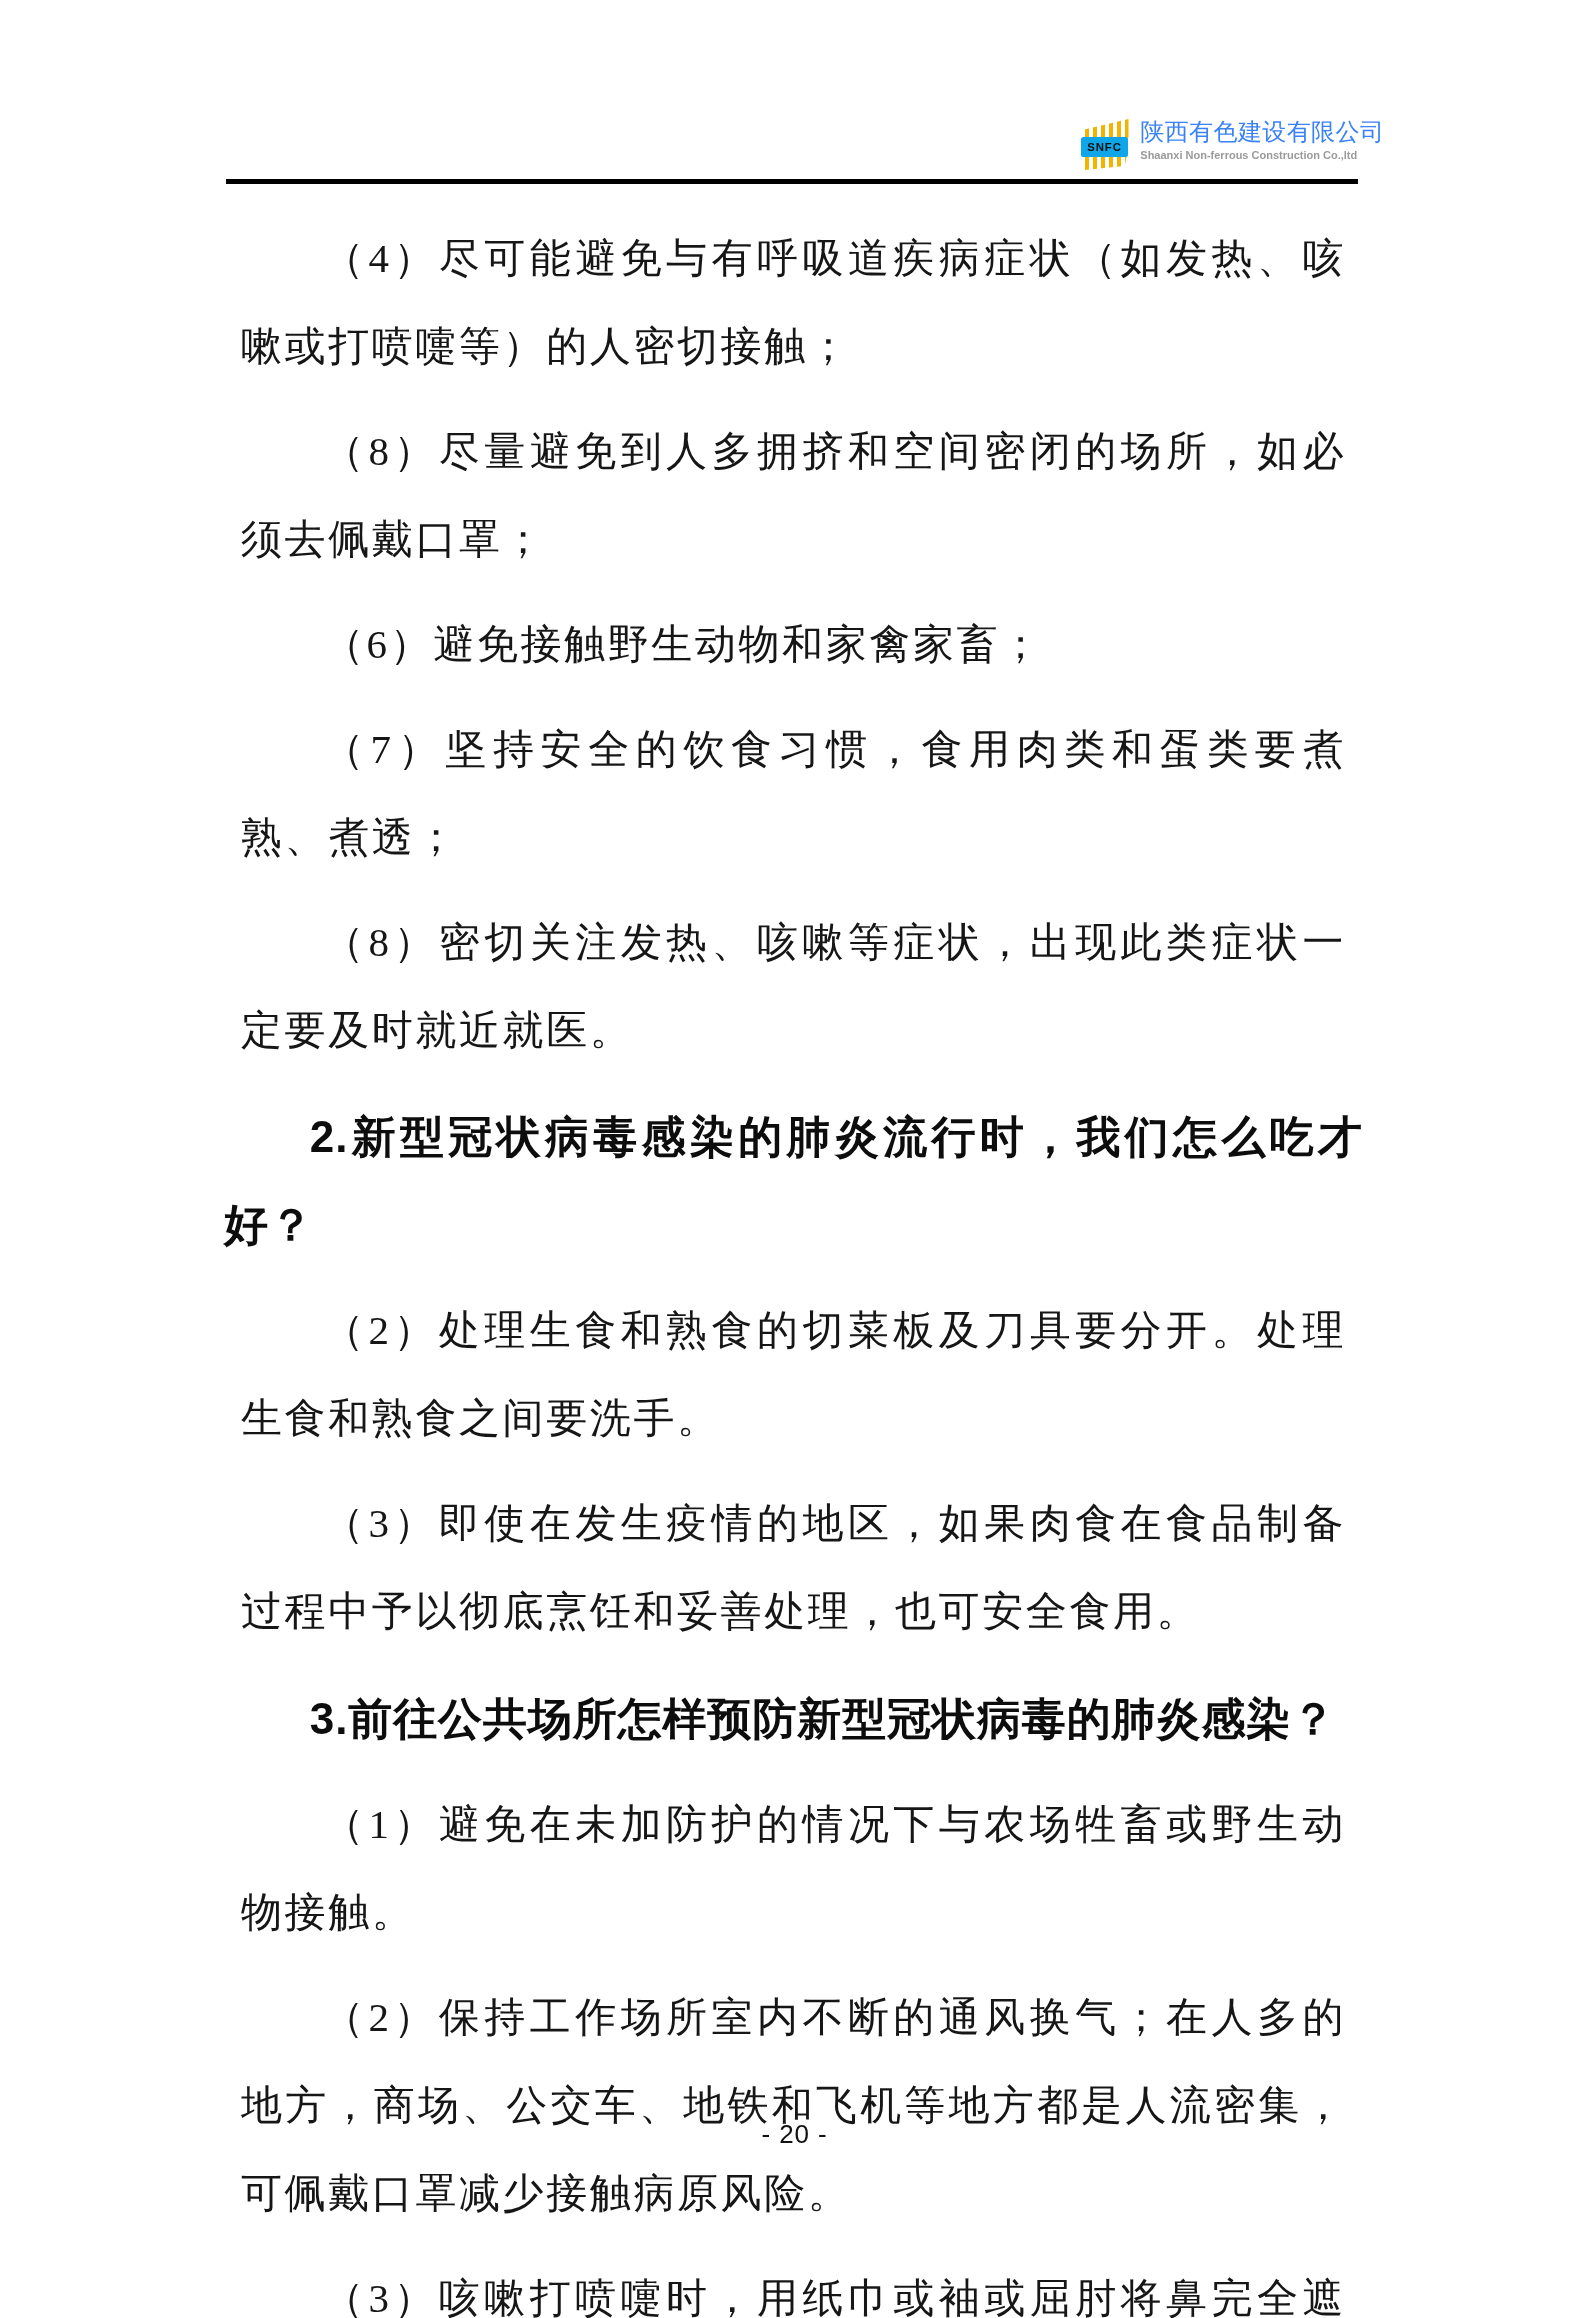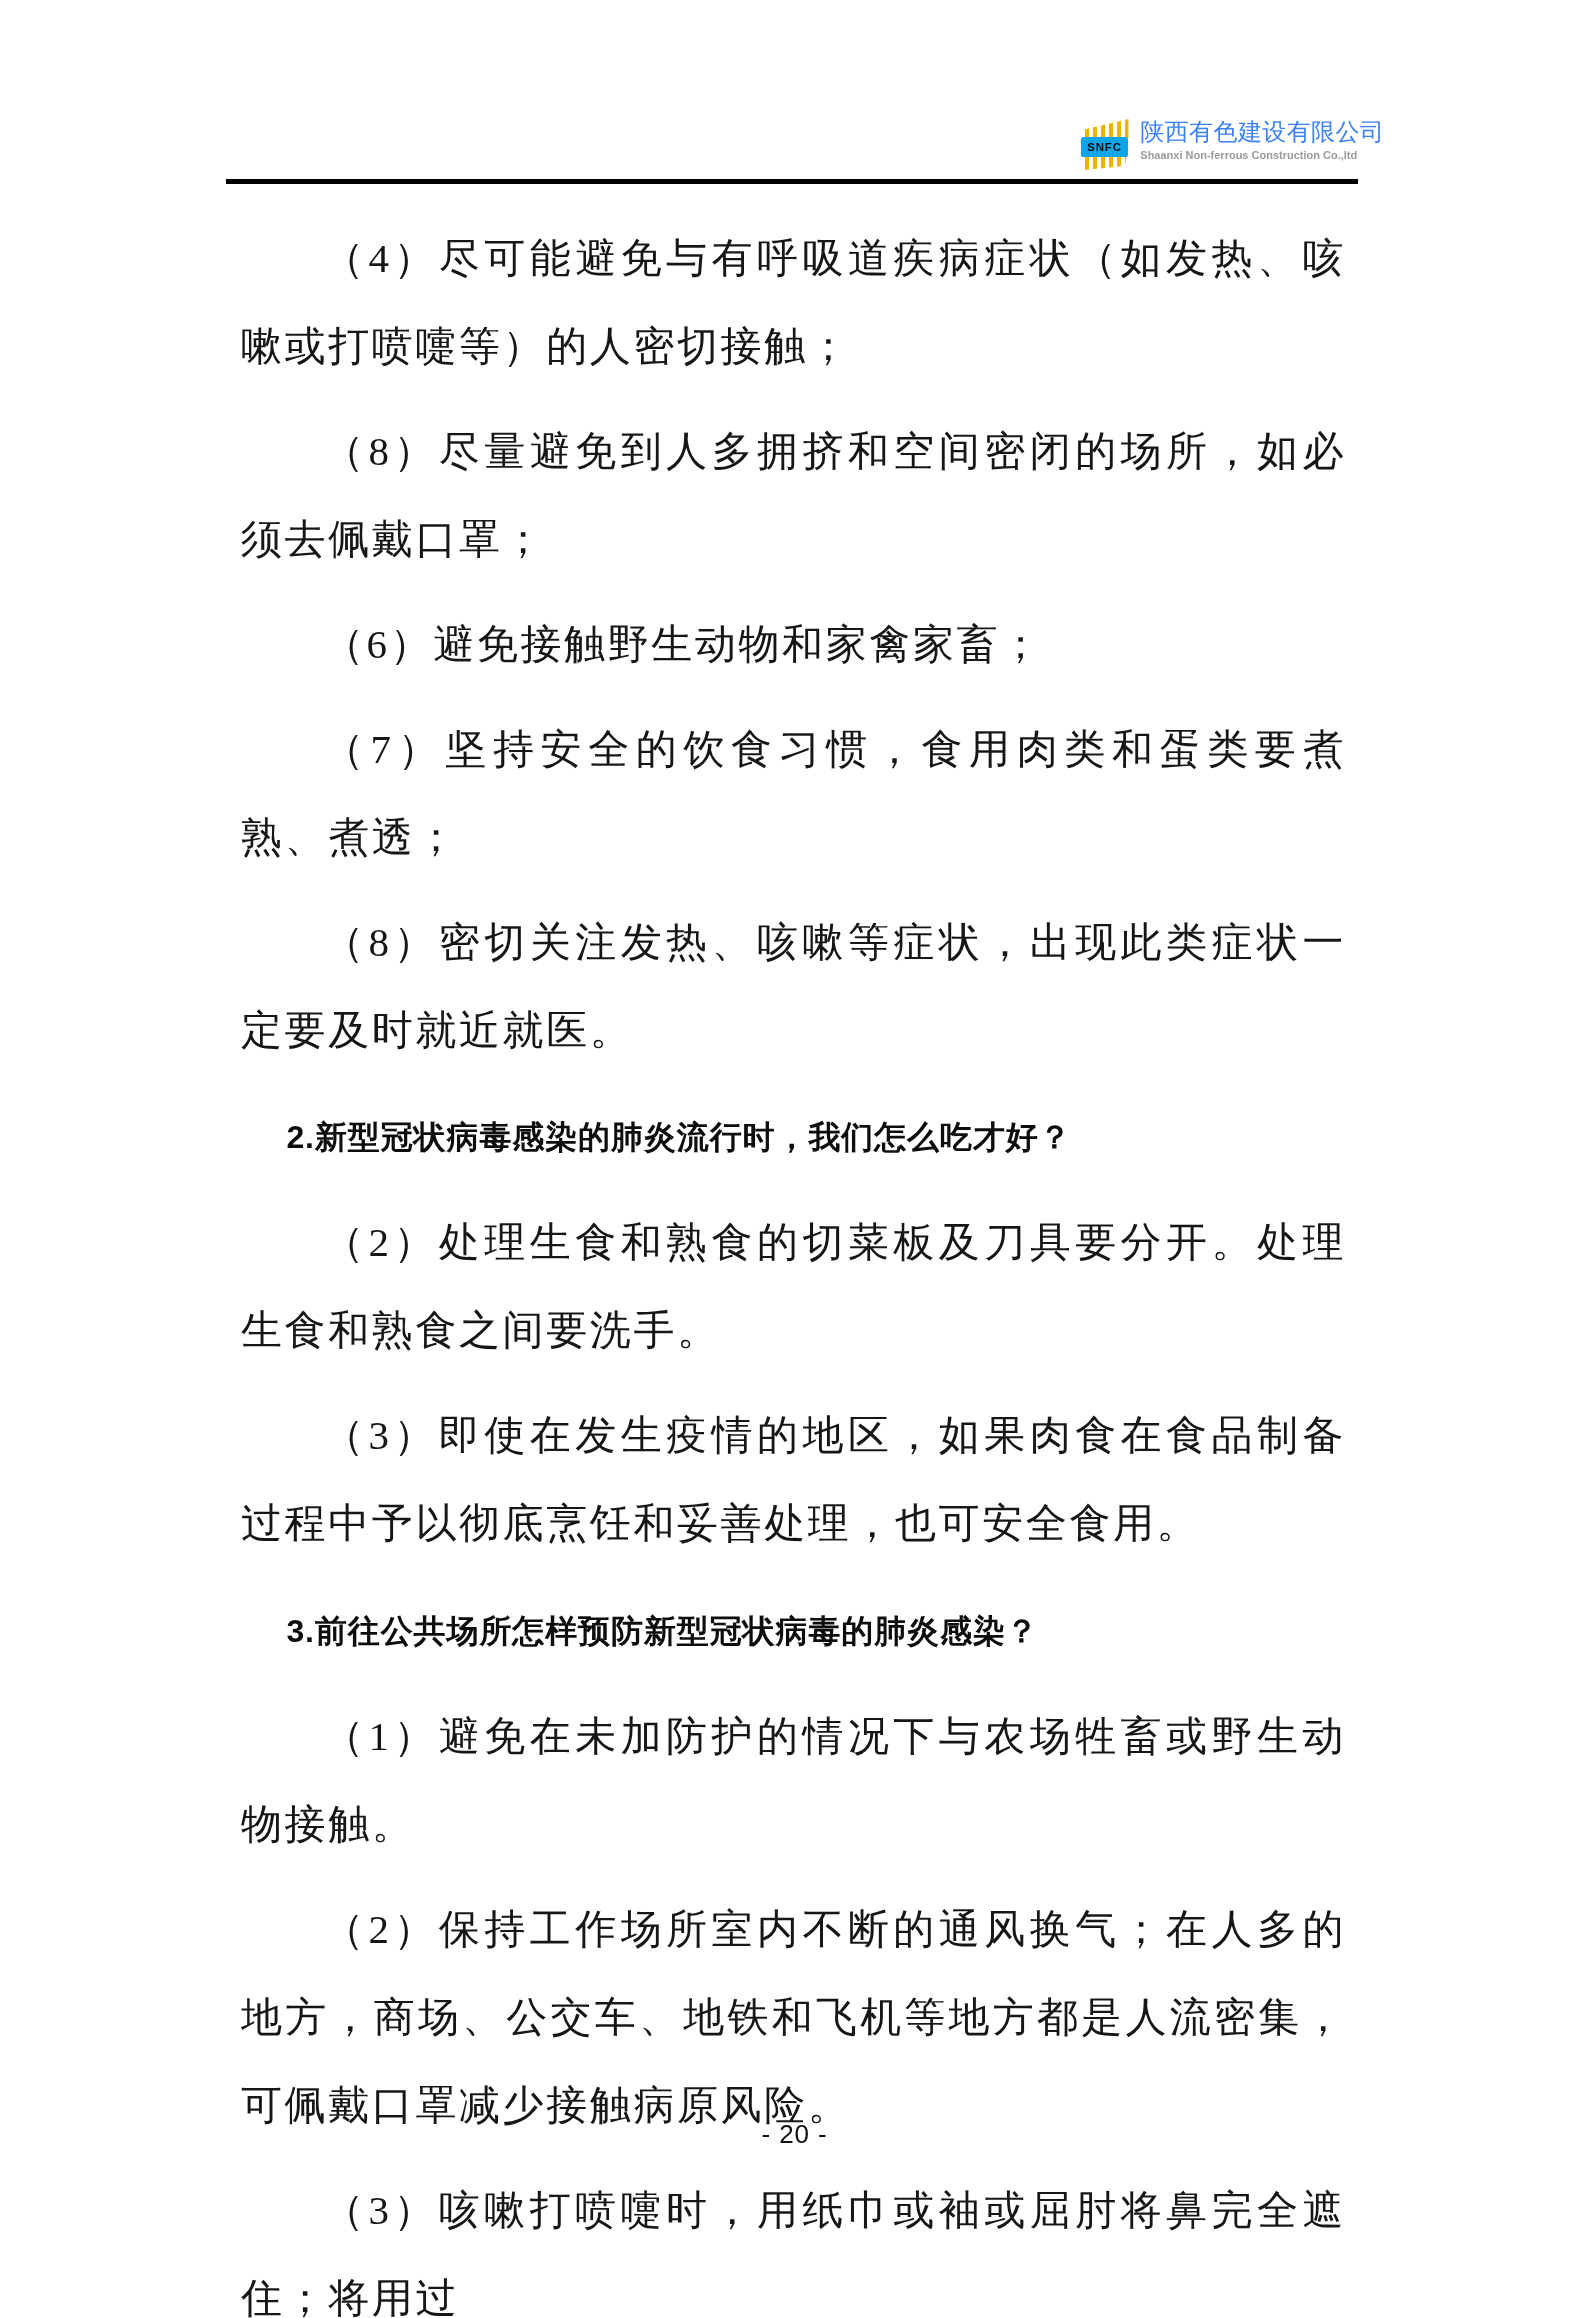--- a/index.html
+++ b/index.html
@@ -92,21 +92,21 @@
   .doc p {
     margin: 17px;
     font-size: 41px;
     line-height: 88px;
     letter-spacing: 2.6px;
     text-indent: 2em;
   }
   .doc p.heading {
     font-family: "Liberation Sans", "DejaVu Sans", sans-serif;
     font-weight: bold;
-    font-size: 32px;
+    font-size: 44px;
     letter-spacing: 0.9px;
     color: #0d0d0d;
     margin: 19.3px 0 8.8px 0;
     text-indent: 1.95em;
   }
 
   
   .footer {
     position: absolute;
     top: 2119px;

